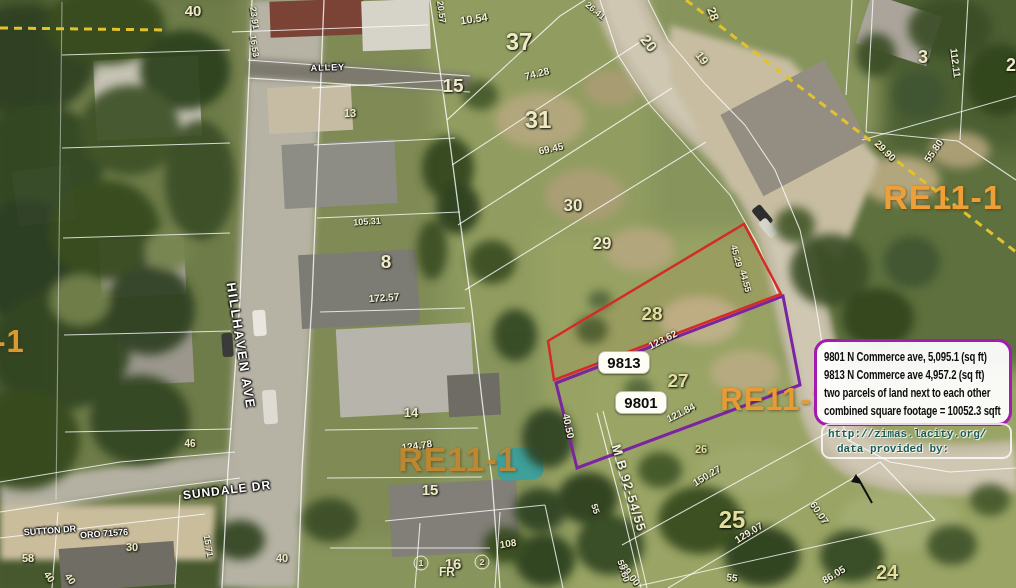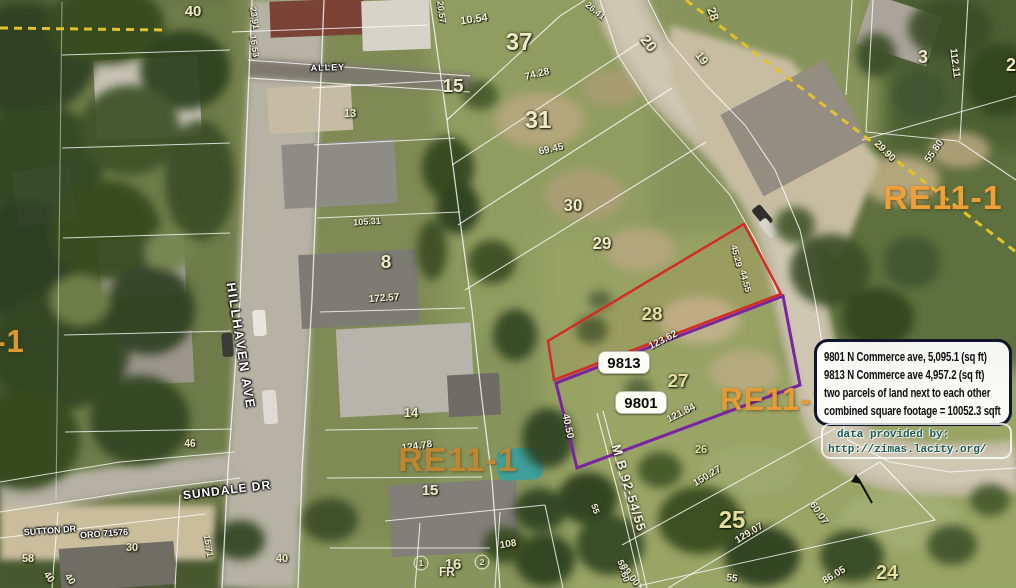--- a/index.html
+++ b/index.html
@@ -18,21 +18,21 @@
   .street{color:#fff;font-weight:bold;
       text-shadow:0 1px 2px #000,0 -1px 2px #000,1px 0 2px #000,-1px 0 2px #000;}
   .zone{font-weight:bold;letter-spacing:1px;
       text-shadow:1px 1px 3px rgba(70,45,0,.55);}
   .circ{border:1px solid #f0edda;border-radius:50%;width:13px;height:13px;
       line-height:13px;text-align:center;font-size:9px;padding:0;}
   .callout{position:absolute;background:#fdfdf6;border:1px solid #b9b9ad;
       border-radius:7px;box-shadow:0 1px 2px rgba(0,0,0,.45);
       color:#0b0b0b;font-weight:bold;text-align:center;}
   .infobox{position:absolute;left:814px;top:339px;width:198px;height:87px;
-      background:rgba(255,255,255,.94);border:3px solid #0f172a;border-radius:14px;
+      background:rgba(255,255,255,.94);border:3px solid #a21caf;border-radius:14px;
       box-sizing:border-box;padding:6px 0 0 7px;}
   .infobox .il{font-size:12px;font-weight:bold;color:#0d0d0d;line-height:18px;
       transform:scaleX(.8);transform-origin:0 50%;white-space:nowrap;
       letter-spacing:-0.2px;}
   .credit{position:absolute;left:821px;top:423px;width:191px;height:36px;
       border:2px solid rgba(255,255,255,.8);border-radius:9px;box-sizing:border-box;
       padding:2px 0 0 5px;}
   .credit .cl{font-family:"Liberation Mono",monospace;font-weight:bold;
       font-size:11px;line-height:15px;color:#1d5c55;white-space:nowrap;
       text-shadow:0 0 2px #fff,1px 1px 1px rgba(255,255,255,.9),-1px -1px 1px rgba(255,255,255,.9);}
@@ -314,18 +314,18 @@
     </div>
 
     <div class="infobox">
       <div class="il">9801 N Commerce ave, 5,095.1 (sq ft)</div>
       <div class="il">9813 N Commerce ave 4,957.2 (sq ft)</div>
       <div class="il">two parcels of land next to each other</div>
       <div class="il">combined square footage = 10052.3 sqft</div>
     </div>
 
     <div class="credit">
+      <div class="cl">http://zimas.lacity.org/</div>
       <div class="cl ind">data provided by:</div>
-      <div class="cl">http://zimas.lacity.org/</div>
     </div>
 
   </div>
 </div>
 
 </body></html>

